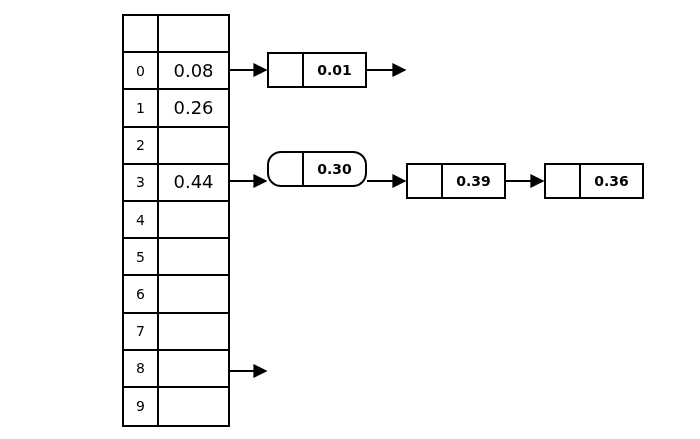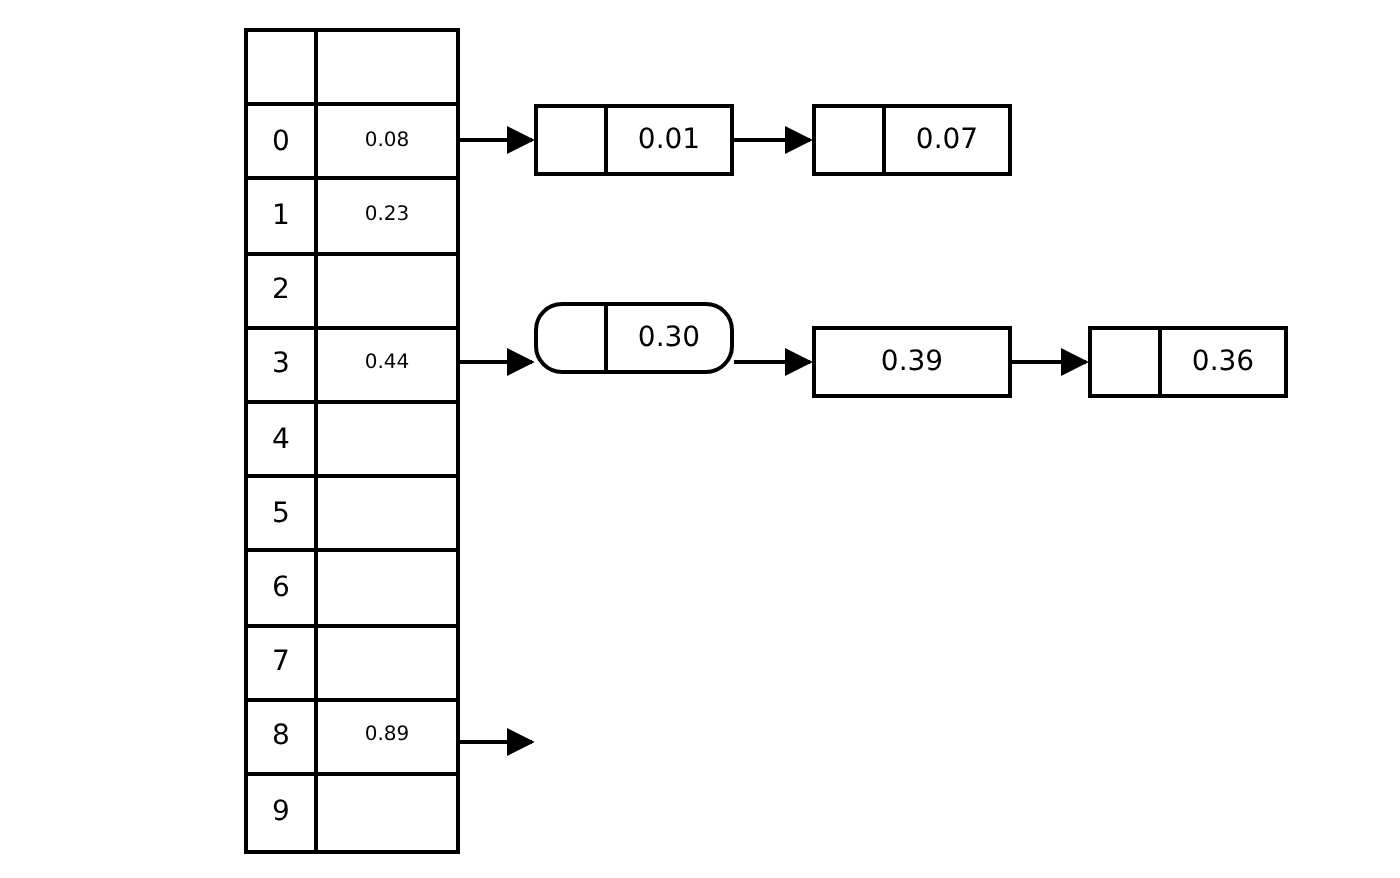--- a/index.html
+++ b/index.html
@@ -52,21 +52,21 @@
     justify-content: center;
     font-size: 14px;
     line-height: 1;
   }
   .cell-value {
     flex: 1 1 auto;
     box-sizing: border-box;
     display: flex;
     align-items: center;
     justify-content: center;
-    font-size: 10px;
+    font-size: 18px;
     line-height: 1;
   }
   .header-row .cell-index,
   .header-row .cell-value {
     color: transparent;
   }
 
   
   .node {
     position: absolute;
@@ -82,20 +82,21 @@
     box-sizing: border-box;
     border-right: 2px solid #000000;
   }
   .node-val {
     flex: 1 1 auto;
     display: flex;
     align-items: center;
     justify-content: center;
     font-size: 14px;
     line-height: 1;
+    font-weight: bold;
   }
 
   
   #arrows {
     position: absolute;
     left: 0;
     top: 0;
     width: 700px;
     height: 439px;
     pointer-events: none;
@@ -113,21 +114,21 @@
       <div class="cell-value"></div>
     </div>
 
     <div class="table-row">
       <div class="cell-index">0</div>
       <div class="cell-value">0.08</div>
     </div>
 
     <div class="table-row">
       <div class="cell-index">1</div>
-      <div class="cell-value">0.23</div>
+      <div class="cell-value">0.26</div>
     </div>
 
     <div class="table-row">
       <div class="cell-index">2</div>
       <div class="cell-value"></div>
     </div>
 
     <div class="table-row">
       <div class="cell-index">3</div>
       <div class="cell-value">0.44</div>
@@ -147,44 +148,39 @@
       <div class="cell-value"></div>
     </div>
 
     <div class="table-row">
       <div class="cell-index">7</div>
       <div class="cell-value"></div>
     </div>
 
     <div class="table-row">
       <div class="cell-index">8</div>
-      <div class="cell-value">0.89</div>
     </div>
 
     <div class="table-row">
       <div class="cell-index">9</div>
       <div class="cell-value"></div>
     </div>
 
   </div>
 
   <div class="node" style="left:267px; top:52px;">
     <div class="node-ptr"></div>
     <div class="node-val">0.01</div>
   </div>
-  <div class="node" style="left:406px; top:52px;">
-    <div class="node-ptr"></div>
-    <div class="node-val">0.07</div>
-  </div>
 
   <div class="node" style="left:267px; top:151px;border-radius:14px;">
     <div class="node-ptr"></div>
     <div class="node-val">0.30</div>
   </div>
-  <div class="node" style="left:406px; top:163px;flex-direction:column;">
+  <div class="node" style="left:406px; top:163px;">
     <div class="node-ptr"></div>
     <div class="node-val">0.39</div>
   </div>
   <div class="node" style="left:544px; top:163px;justify-content:center;">
     <div class="node-ptr"></div>
     <div class="node-val">0.36</div>
   </div>
 
 
   <svg id="arrows" viewBox="0 0 700 439">

